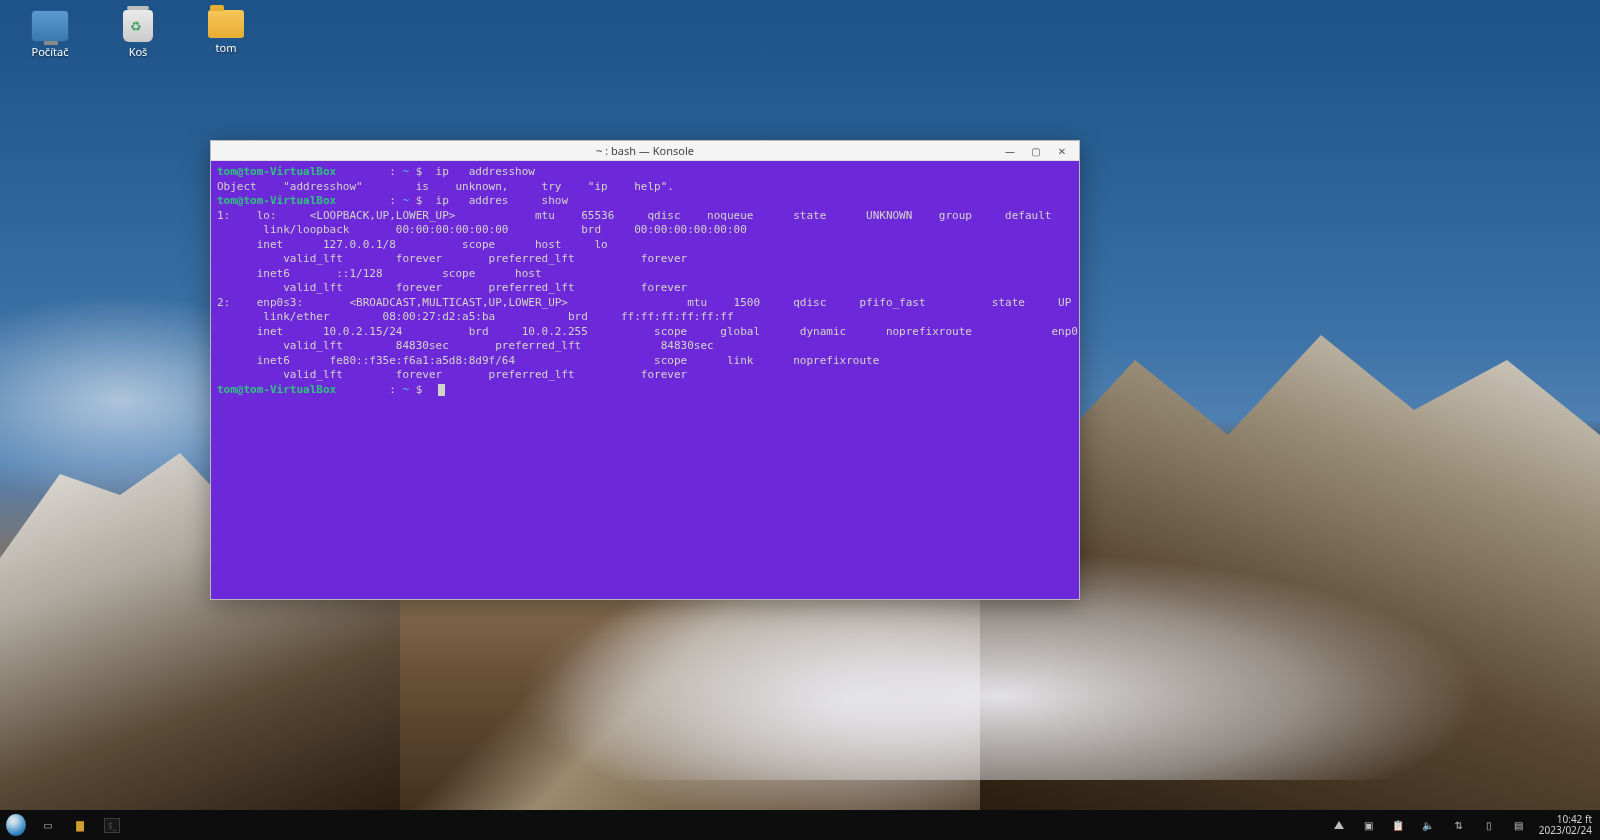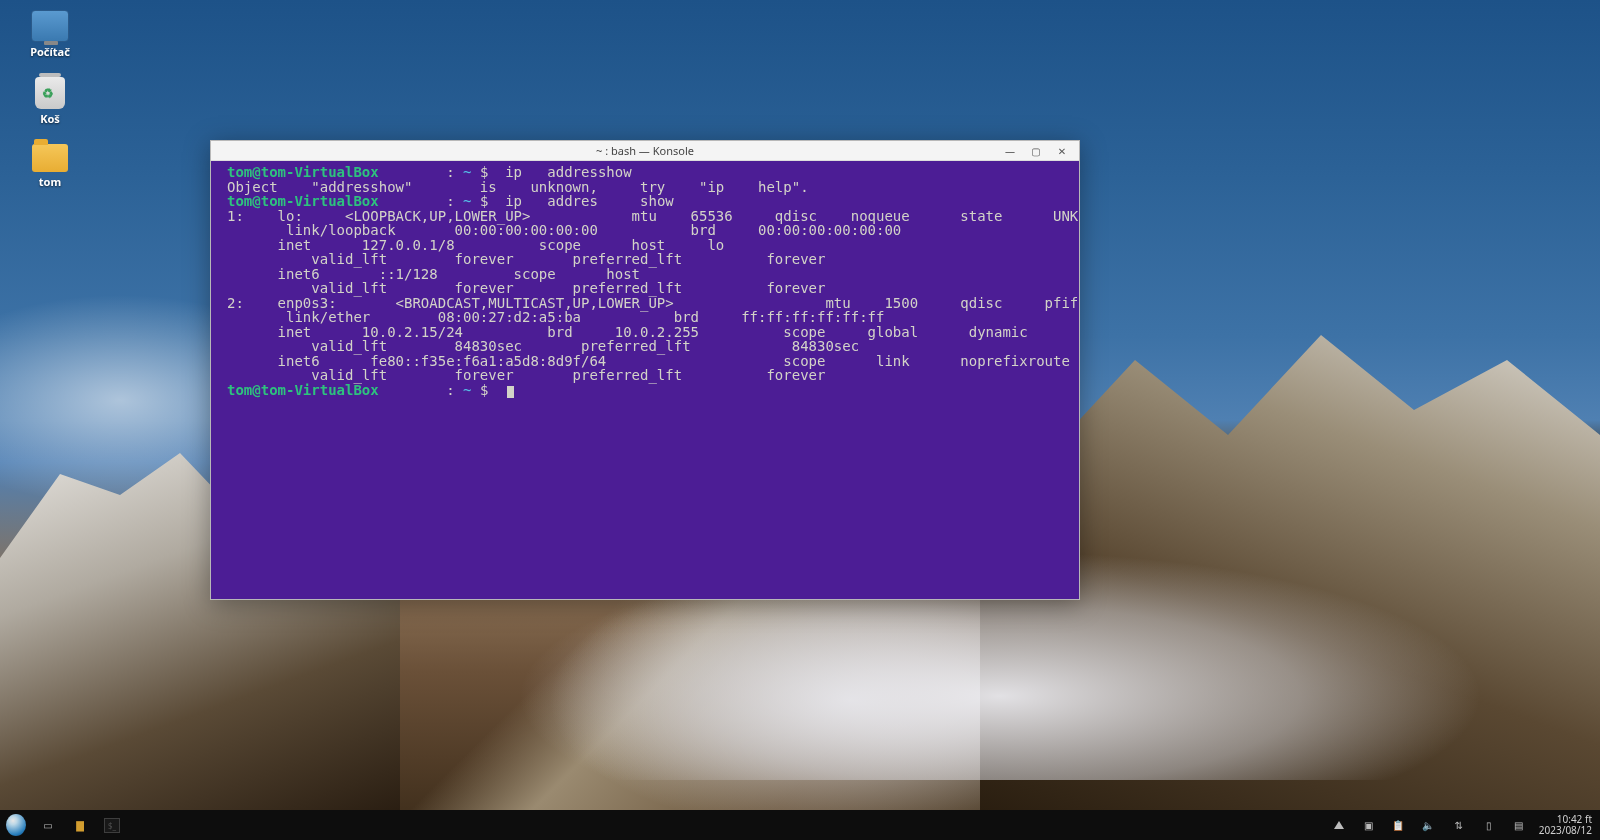--- a/index.html
+++ b/index.html
@@ -30,21 +30,21 @@
   position: absolute; right: 0; bottom: 30px; width: 620px; height: 500px;
   background: linear-gradient(200deg, #d8d4cc 5%, #9a8e78 30%, #5a4832 60%, #2a1e10 100%);
   clip-path: polygon(0% 50%, 10% 30%, 25% 10%, 40% 25%, 55% 5%, 70% 20%, 85% 10%, 100% 25%, 100% 100%, 0% 100%);
 }
 .clouds-low {
   position: absolute; left: 400px; right: 0; bottom: 60px; height: 280px;
   background: radial-gradient(ellipse 600px 180px at 50% 70%, rgba(240,240,245,0.92), rgba(220,220,225,0.5) 50%, transparent 80%);
 }
 
 
-.desktop-icons { position: absolute; top: 10px; left: 15px; display: flex; flex-direction: column; gap: 18px; font-weight: bold; }
+.desktop-icons { position: absolute; top: 10px; left: 15px; display: flex; flex-direction: row; gap: 18px; }
 .dicon { width: 70px; display: flex; flex-direction: column; align-items: center; gap: 2px; cursor: pointer; }
 .dicon .glyph { width: 38px; height: 32px; border-radius: 4px; display:flex; align-items:center; justify-content:center;}
 .dicon .lbl { font-size: 11px; color: #fff; text-shadow: 0 1px 2px rgba(0,0,0,.6); text-align: center; }
 .glyph.monitor { background: linear-gradient(#5a9ad0,#3a79b0); border:1px solid #2a5a8a; position:relative;}
 .glyph.monitor::after{content:"";position:absolute;bottom:-4px;left:12px;width:14px;height:4px;background:#888;border-radius:1px;}
 .glyph.trash { background: linear-gradient(#eaeaea,#cacaca); border-radius:4px 4px 6px 6px; position:relative; width:30px; height:32px;}
 .glyph.trash::before{content:"";position:absolute;top:-4px;left:4px;width:22px;height:4px;background:#bdbdbd;border-radius:2px;}
 .glyph.trash::after{content:"♻";position:absolute;top:7px;left:7px;font-size:13px;color:#3aa05a;}
 .glyph.folder { background: linear-gradient(#f5c759,#e8ad33); border-radius:3px; position:relative; width:36px;height:28px;}
 .glyph.folder::before{content:"";position:absolute;top:-5px;left:2px;width:14px;height:6px;background:#e8ad33;border-radius:2px 2px 0 0;}
@@ -57,22 +57,22 @@
 }
 .titlebar {
   height: 20px; background: #f4f4f4; display: flex; align-items: center; justify-content: center;
   position: relative; font-size: 11px; color: #444; border-bottom: 1px solid #ddd;
 }
 .winbtns { position: absolute; right: 4px; top: 0; height: 20px; display: flex; }
 .winbtn { width: 26px; height: 20px; display:flex; align-items:center; justify-content:center; font-size:10px; color:#555; cursor:pointer;}
 .menubar { height: 20px; background: #fcfcfc; display: flex; align-items: center; padding: 0 8px; gap: 14px; font-size: 11px; color: #333; border-bottom:1px solid #e4e4e4;}
 .menubar span{cursor:pointer;}
 .terminal {
-  flex: 1; background: #4c1d95; color: #d3d3c8; font-family: "DejaVu Sans Mono","Consolas",monospace;
-  font-size: 14px; line-height: 14.5px; padding: 4px 16px; overflow:hidden; white-space: pre;
+  flex: 1; background: #6d28d9; color: #d3d3c8; font-family: "DejaVu Sans Mono","Consolas",monospace;
+  font-size: 11px; line-height: 14.5px; padding: 4px 6px; overflow:hidden; white-space: pre;
 }
 .prompt-user { color: #2ec27e; font-weight: bold;}
 .prompt-path { color: #55bde6; }
 .cursor { display:inline-block; width:7px; height:12px; background:#d3d3c8; vertical-align:text-bottom; margin-left:2px;}
 
 
 .taskbar {
   position: absolute; left: 0; right: 0; bottom: 0; height: 30px;
   background: #0d0d0d; display: flex; align-items: center; justify-content: space-between;
   padding: 0 6px; color: #d0d0d0; font-size: 10px;
@@ -152,16 +152,16 @@
         <span>⇅</span>
       </div>
     <div class="tb-icon">
         <span>▯</span>
       </div>
     <div class="tb-icon">
         <span>▤</span>
       </div>
     <div class="clock">
       <div>10:42 ft</div>
-      <div>2023/08/12</div>
+      <div>2023/02/24</div>
     </div>
   </div>
 </div>
 
 </body></html>

